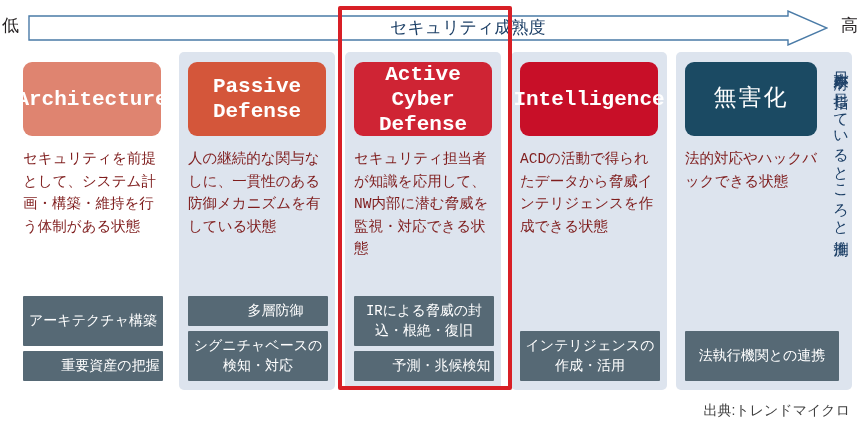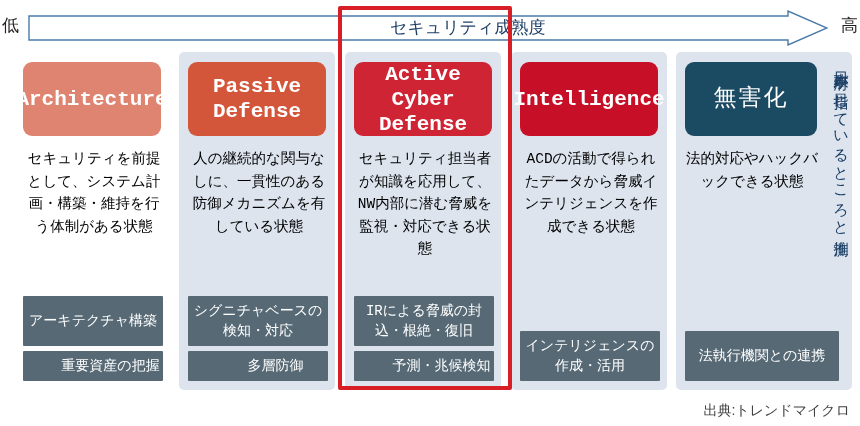--- a/index.html
+++ b/index.html
@@ -106,22 +106,22 @@
     font-weight: 500;
   }
 
   .col-body {
     position: absolute;
     left: 9px;
     top: 96px;
     width: 142px;
     font-size: 14.5px;
     line-height: 22.6px;
-    color: #000000;
-    text-align: center;
+    color: #7f1d1d;
+    text-align: left;
   }
   .col-pos-4 .col-body { width: 134px; }
 
   .col-tags {
     position: absolute;
     left: 9px;
     bottom: 9px;
     width: 140px;
   }
   .col-pos-4 .col-tags { width: 154px; }
@@ -204,22 +204,22 @@
     <div class="col-tags">
       <div class="tag two-line">アーキテクチャ構築</div>
       <div class="tag one-line">重要資産の把握</div>
     </div>
   </div>
 
   <div class="column shaded col-pos-1">
     <div class="col-header" style="background: rgb(212, 86, 58);">Passive Defense</div>
     <div class="col-body">人の継続的な関与なしに、一貫性のある防御メカニズムを有している状態</div>
     <div class="col-tags">
+      <div class="tag one-line">多層防御</div>
       <div class="tag two-line">シグニチャベースの検知・対応</div>
-      <div class="tag one-line">多層防御</div>
     </div>
   </div>
 
   <div class="column shaded col-pos-2">
     <div class="col-header" style="background: rgb(207, 36, 52);">Active Cyber Defense</div>
     <div class="col-body">セキュリティ担当者が知識を応用して、NW内部に潜む脅威を監視・対応できる状態</div>
     <div class="col-tags">
       <div class="tag two-line">IRによる脅威の封込・根絶・復旧</div>
       <div class="tag one-line">予測・兆候検知</div>
     </div>

